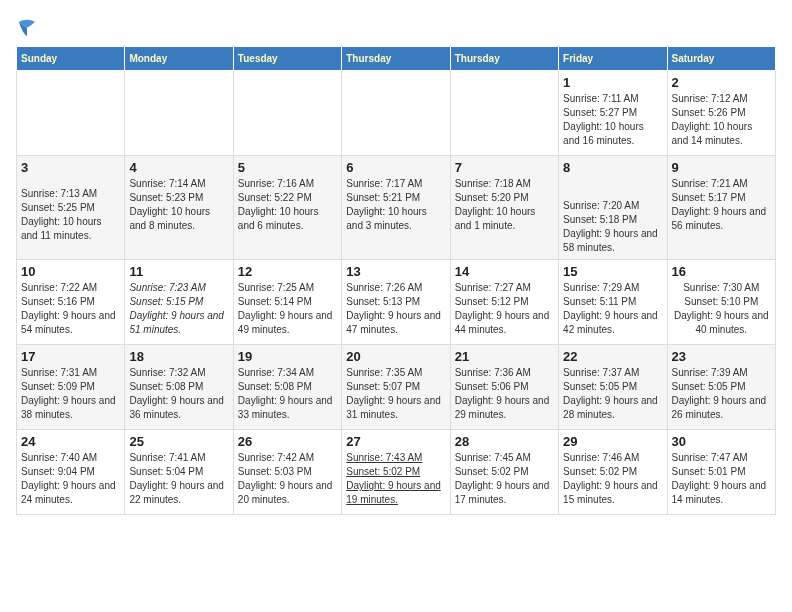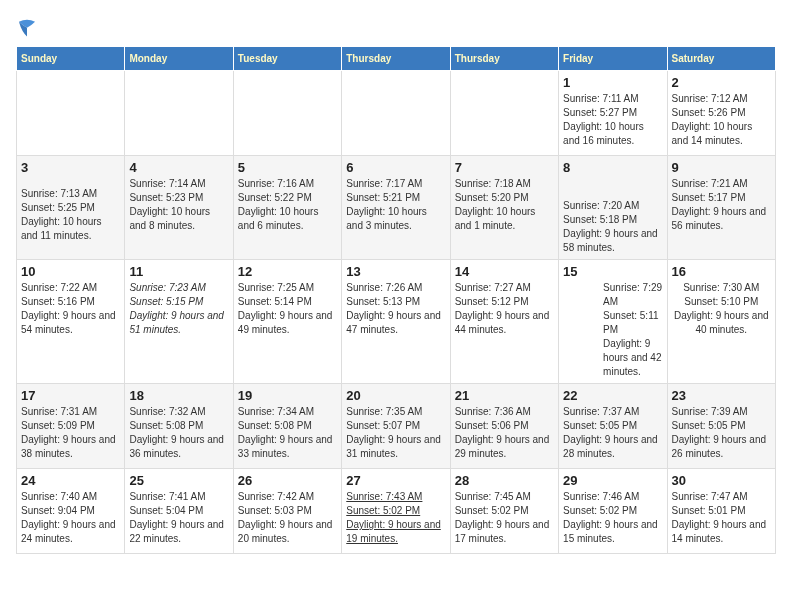--- a/index.html
+++ b/index.html
@@ -210,21 +210,21 @@
 Daylight: 9 hours and 47 minutes.</div>
         </td>
         <td>
           <span class="day-num">14</span>
           <div class="cell-content" style="white-space: pre-line;">Sunrise: 7:27 AM
 Sunset: 5:12 PM
 Daylight: 9 hours and 44 minutes.</div>
         </td>
         <td>
           <span class="day-num">15</span>
-          <div class="cell-content" style="white-space: pre-line; margin-left: 40px;">Sunrise: 7:29 AM
+          <div class="cell-content" style="white-space: pre-line;">Sunrise: 7:29 AM
 Sunset: 5:11 PM
 Daylight: 9 hours and 42 minutes.</div>
         </td>
         <td>
           <span class="day-num">16</span>
           <div class="cell-content" style="white-space: pre-line; text-align: center;">Sunrise: 7:30 AM
 Sunset: 5:10 PM
 Daylight: 9 hours and 40 minutes.</div>
         </td>
       </tr>

